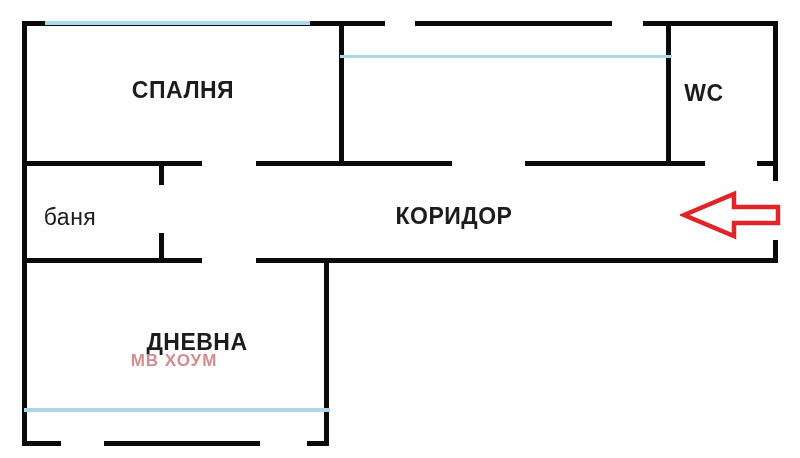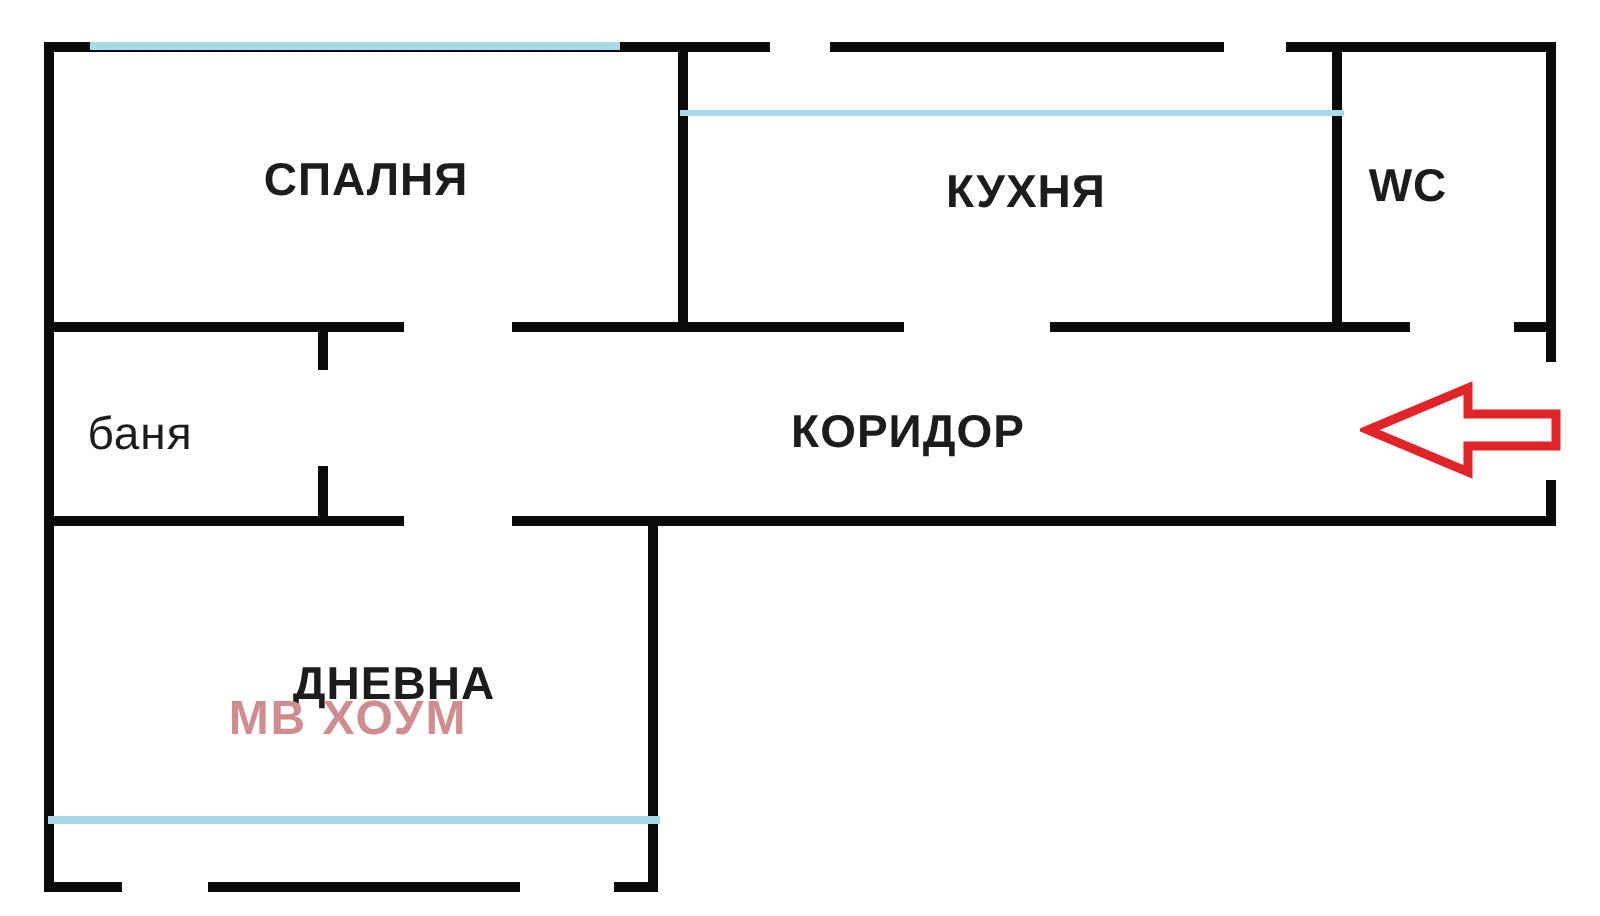--- a/index.html
+++ b/index.html
@@ -28,21 +28,21 @@
     font-size:23px;
     font-weight:600;
     letter-spacing:0.5px;
     white-space:nowrap;
     line-height:1;
   }
   .watermark{
     position:absolute;
     transform:translate(-50%,-50%);
     color:var(--watermark);
-    font-size:24px;
+    font-size:17px;
     font-weight:700;
     letter-spacing:1px;
     white-space:nowrap;
     line-height:1;
   }
   .arrow-wrap{position:absolute;left:680px;top:190px;width:104px;height:52px;}
 </style>
 </head>
 <body>
 
@@ -71,21 +71,20 @@
   <div class="wall" style="left:773px;top:240px;width:5px;height:23px"></div>
   <div class="wall" style="left:159px;top:161px;width:5px;height:24px"></div>
   <div class="wall" style="left:159px;top:233px;width:5px;height:30px"></div>
   <div class="wall" style="left:324px;top:258px;width:5px;height:188px"></div>
 
   <div class="window-line" style="left:45px;top:21px;width:265px;height:4px"></div>
   <div class="window-line" style="left:340px;top:55px;width:332px;height:3px"></div>
   <div class="window-line" style="left:24px;top:408px;width:306px;height:4px"></div>
 
   <div class="room-label" style="left:183px;top:90px">СПАЛНЯ</div>
-  <div class="room-label" style="left:513px;top:96px">КУХНЯ</div>
   <div class="room-label" style="left:704px;top:93px">WC</div>
   <div class="room-label" style="left:70px;top:217px;font-weight:400">баня</div>
   <div class="room-label" style="left:197px;top:342px">ДНЕВНА</div>
   <div class="room-label" style="left:454px;top:216px">КОРИДОР</div>
 
   <div class="watermark" style="left:174px;top:360px">МВ ХОУМ</div>
 
   <div class="arrow-wrap">
     <svg width="104" height="52" viewBox="0 0 104 52">
       <polygon points="4,25 54,4 54,17 98,17 98,33 54,33 54,46" fill="#ffffff" stroke="var(--arrow)" stroke-width="4.5" stroke-linejoin="miter"></polygon>

